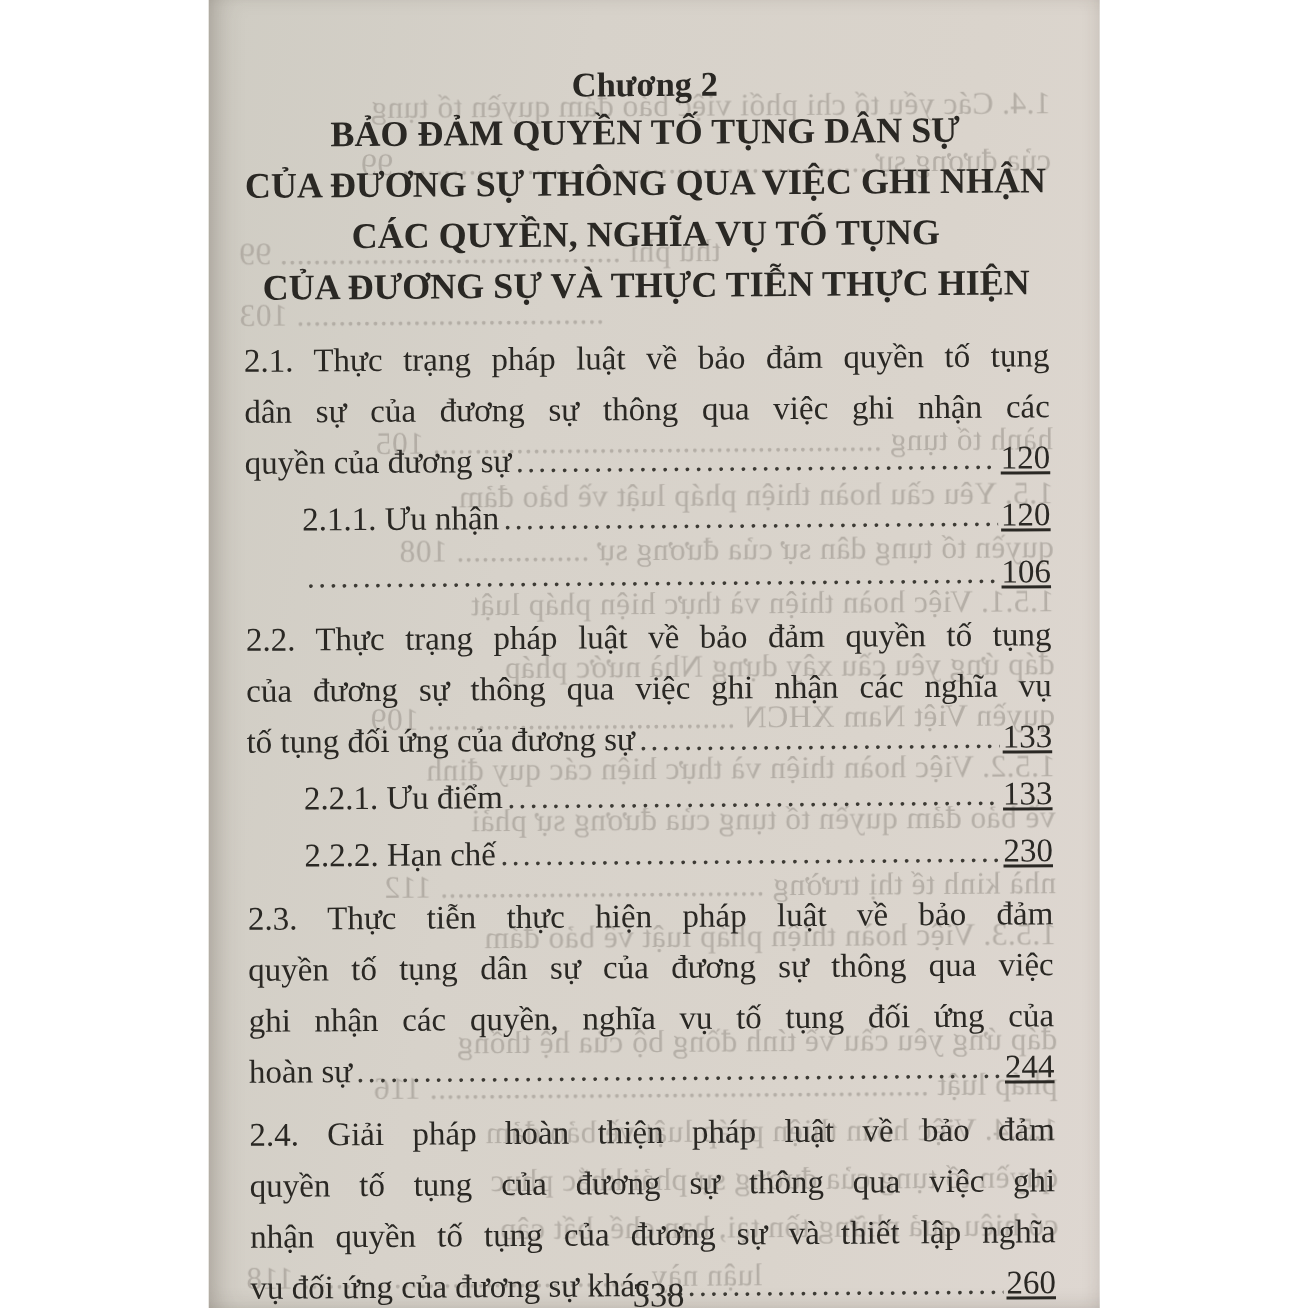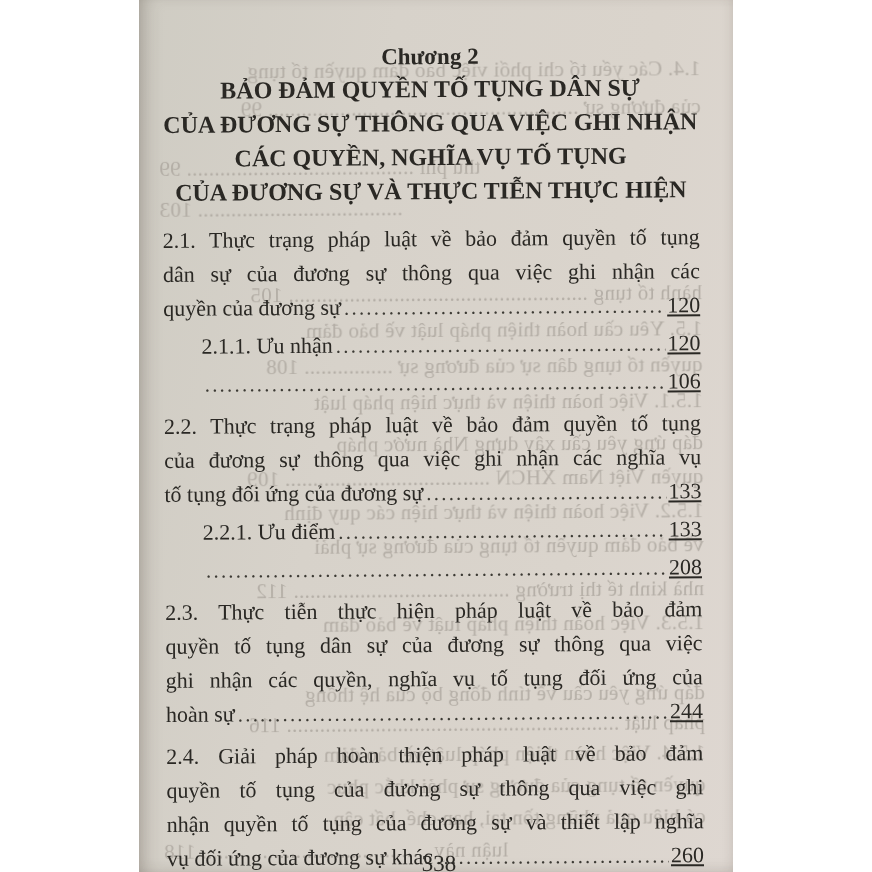--- a/index.html
+++ b/index.html
@@ -154,22 +154,23 @@
         <div class="entry lvl2">
           <div class="ll">
             <span class="lt">2.2.1. Ưu điểm</span>
             <span class="dots">........................................................................................................................................................................................................</span>
             <span class="pg">133</span>
           </div>
         </div>
 
         <div class="entry lvl2">
           <div class="ll">
+            <span class="lt">2.2.2. Hạn chế</span>
             <span class="dots">........................................................................................................................................................................................................</span>
-            <span class="pg">208</span>
+            <span class="pg">230</span>
           </div>
         </div>
 
         <div class="entry lvl1">
           <div class="jl">2.3. Thực tiễn thực hiện pháp luật về bảo đảm</div>
           <div class="jl">quyền tố tụng dân sự của đương sự thông qua việc</div>
           <div class="jl">ghi nhận các quyền, nghĩa vụ tố tụng đối ứng của</div>
           <div class="ll">
             <span class="lt">hoàn sự</span>
             <span class="dots">........................................................................................................................................................................................................</span>

